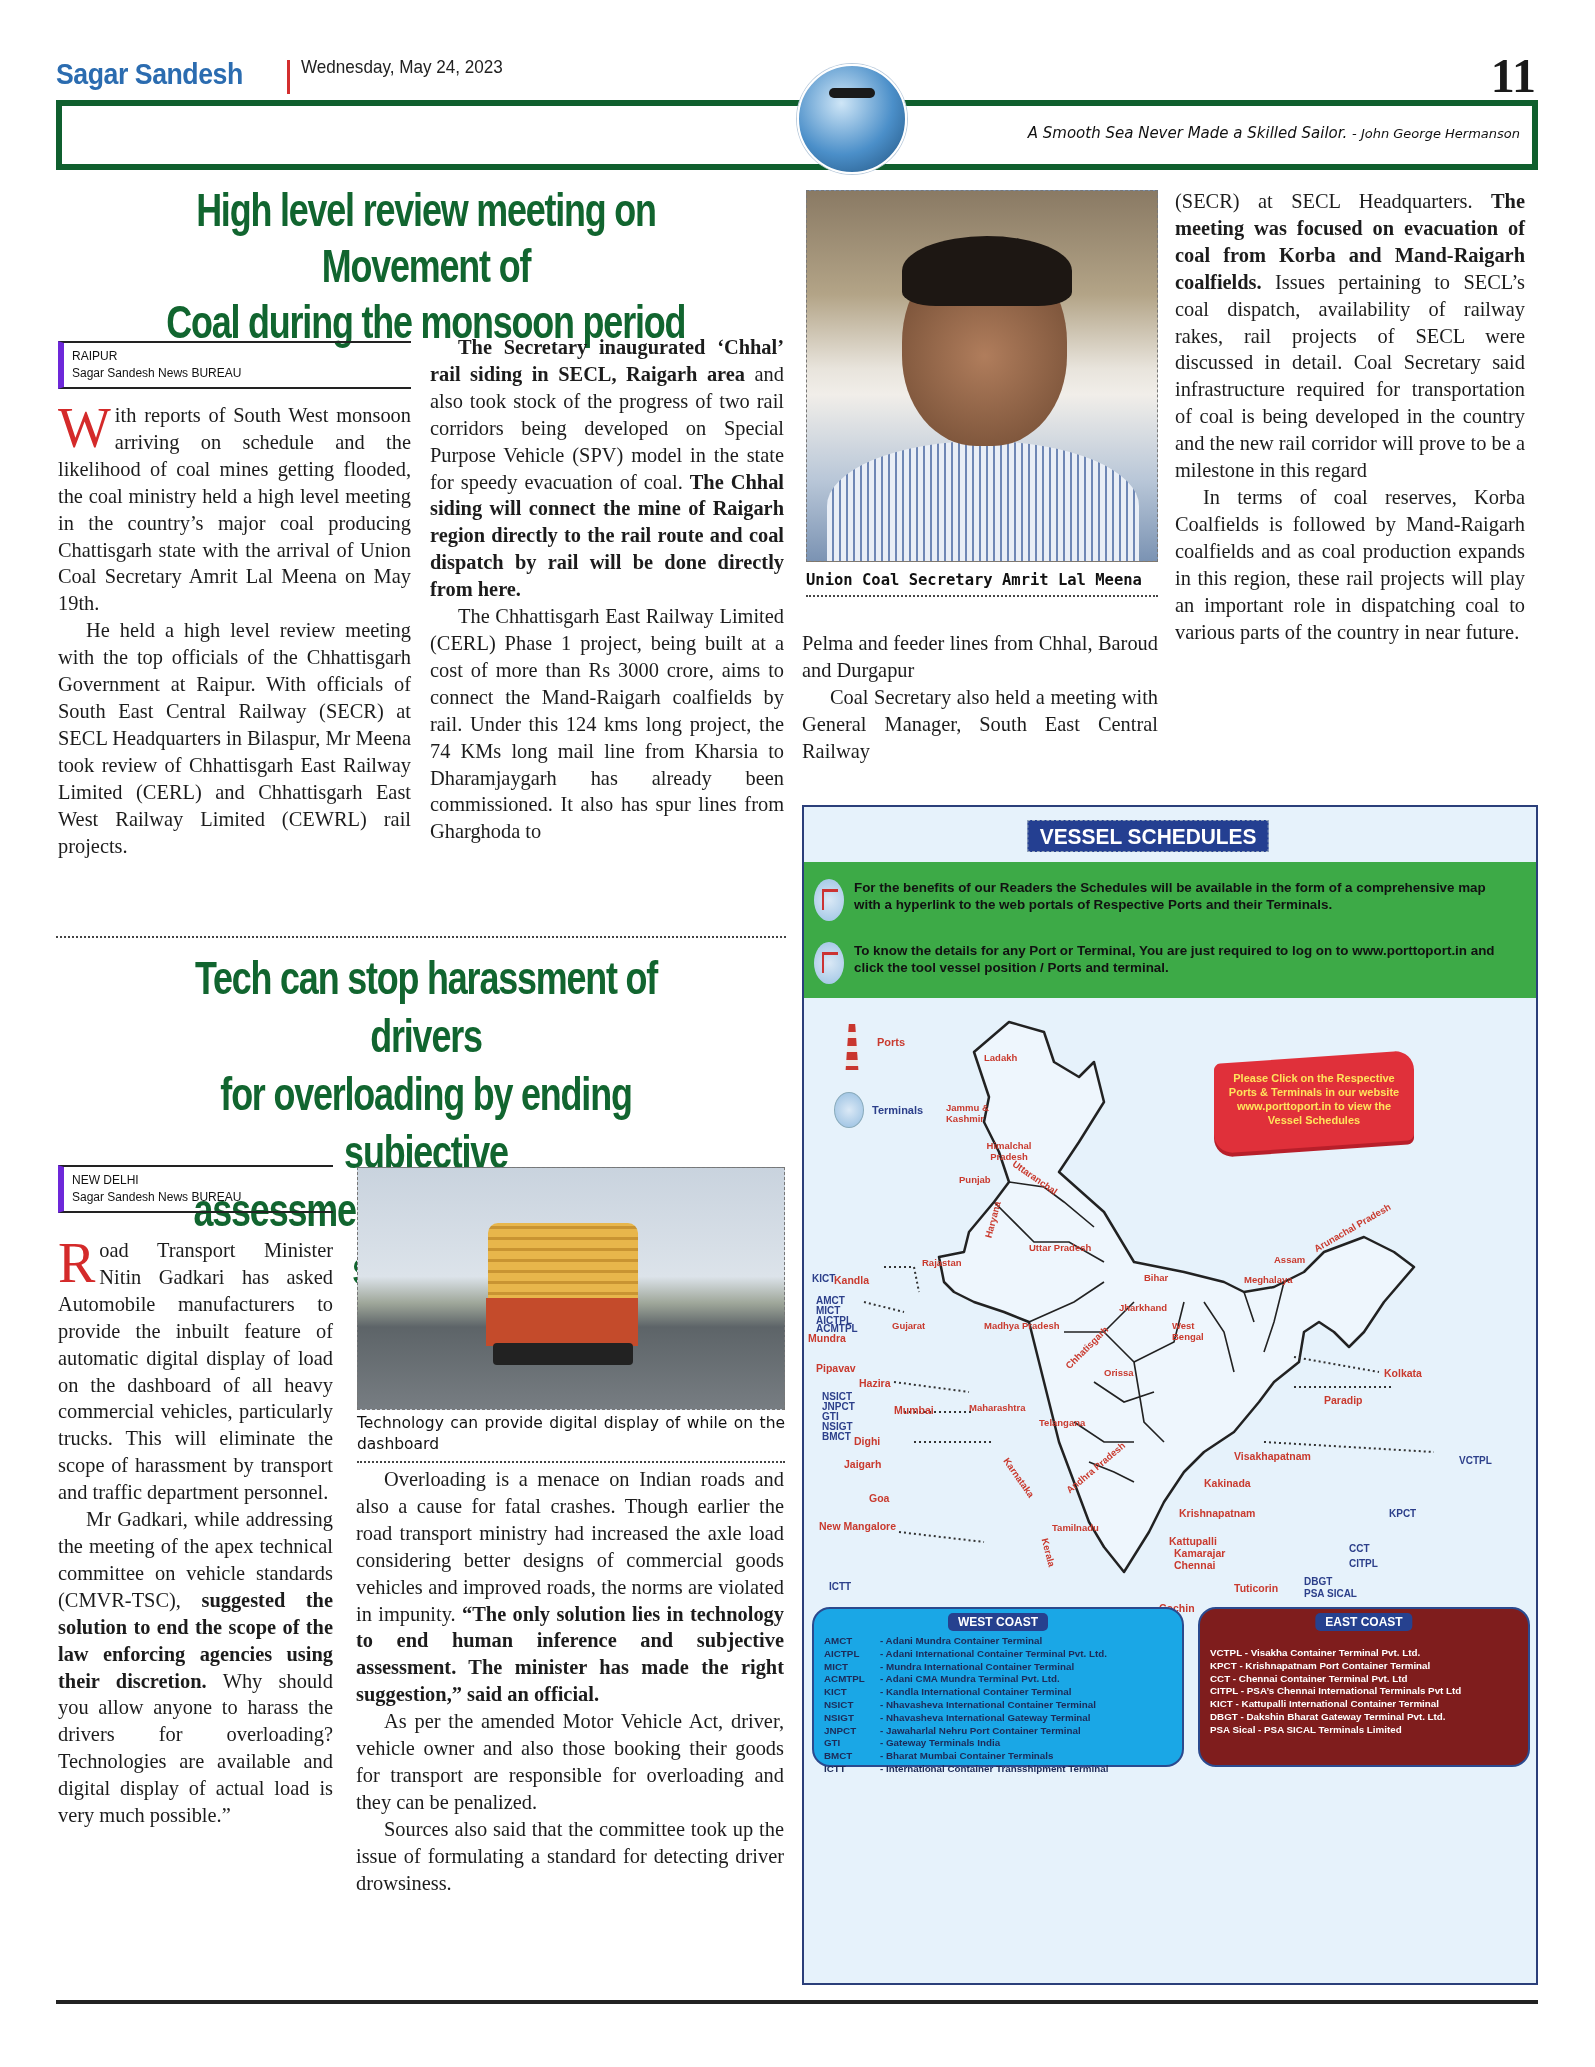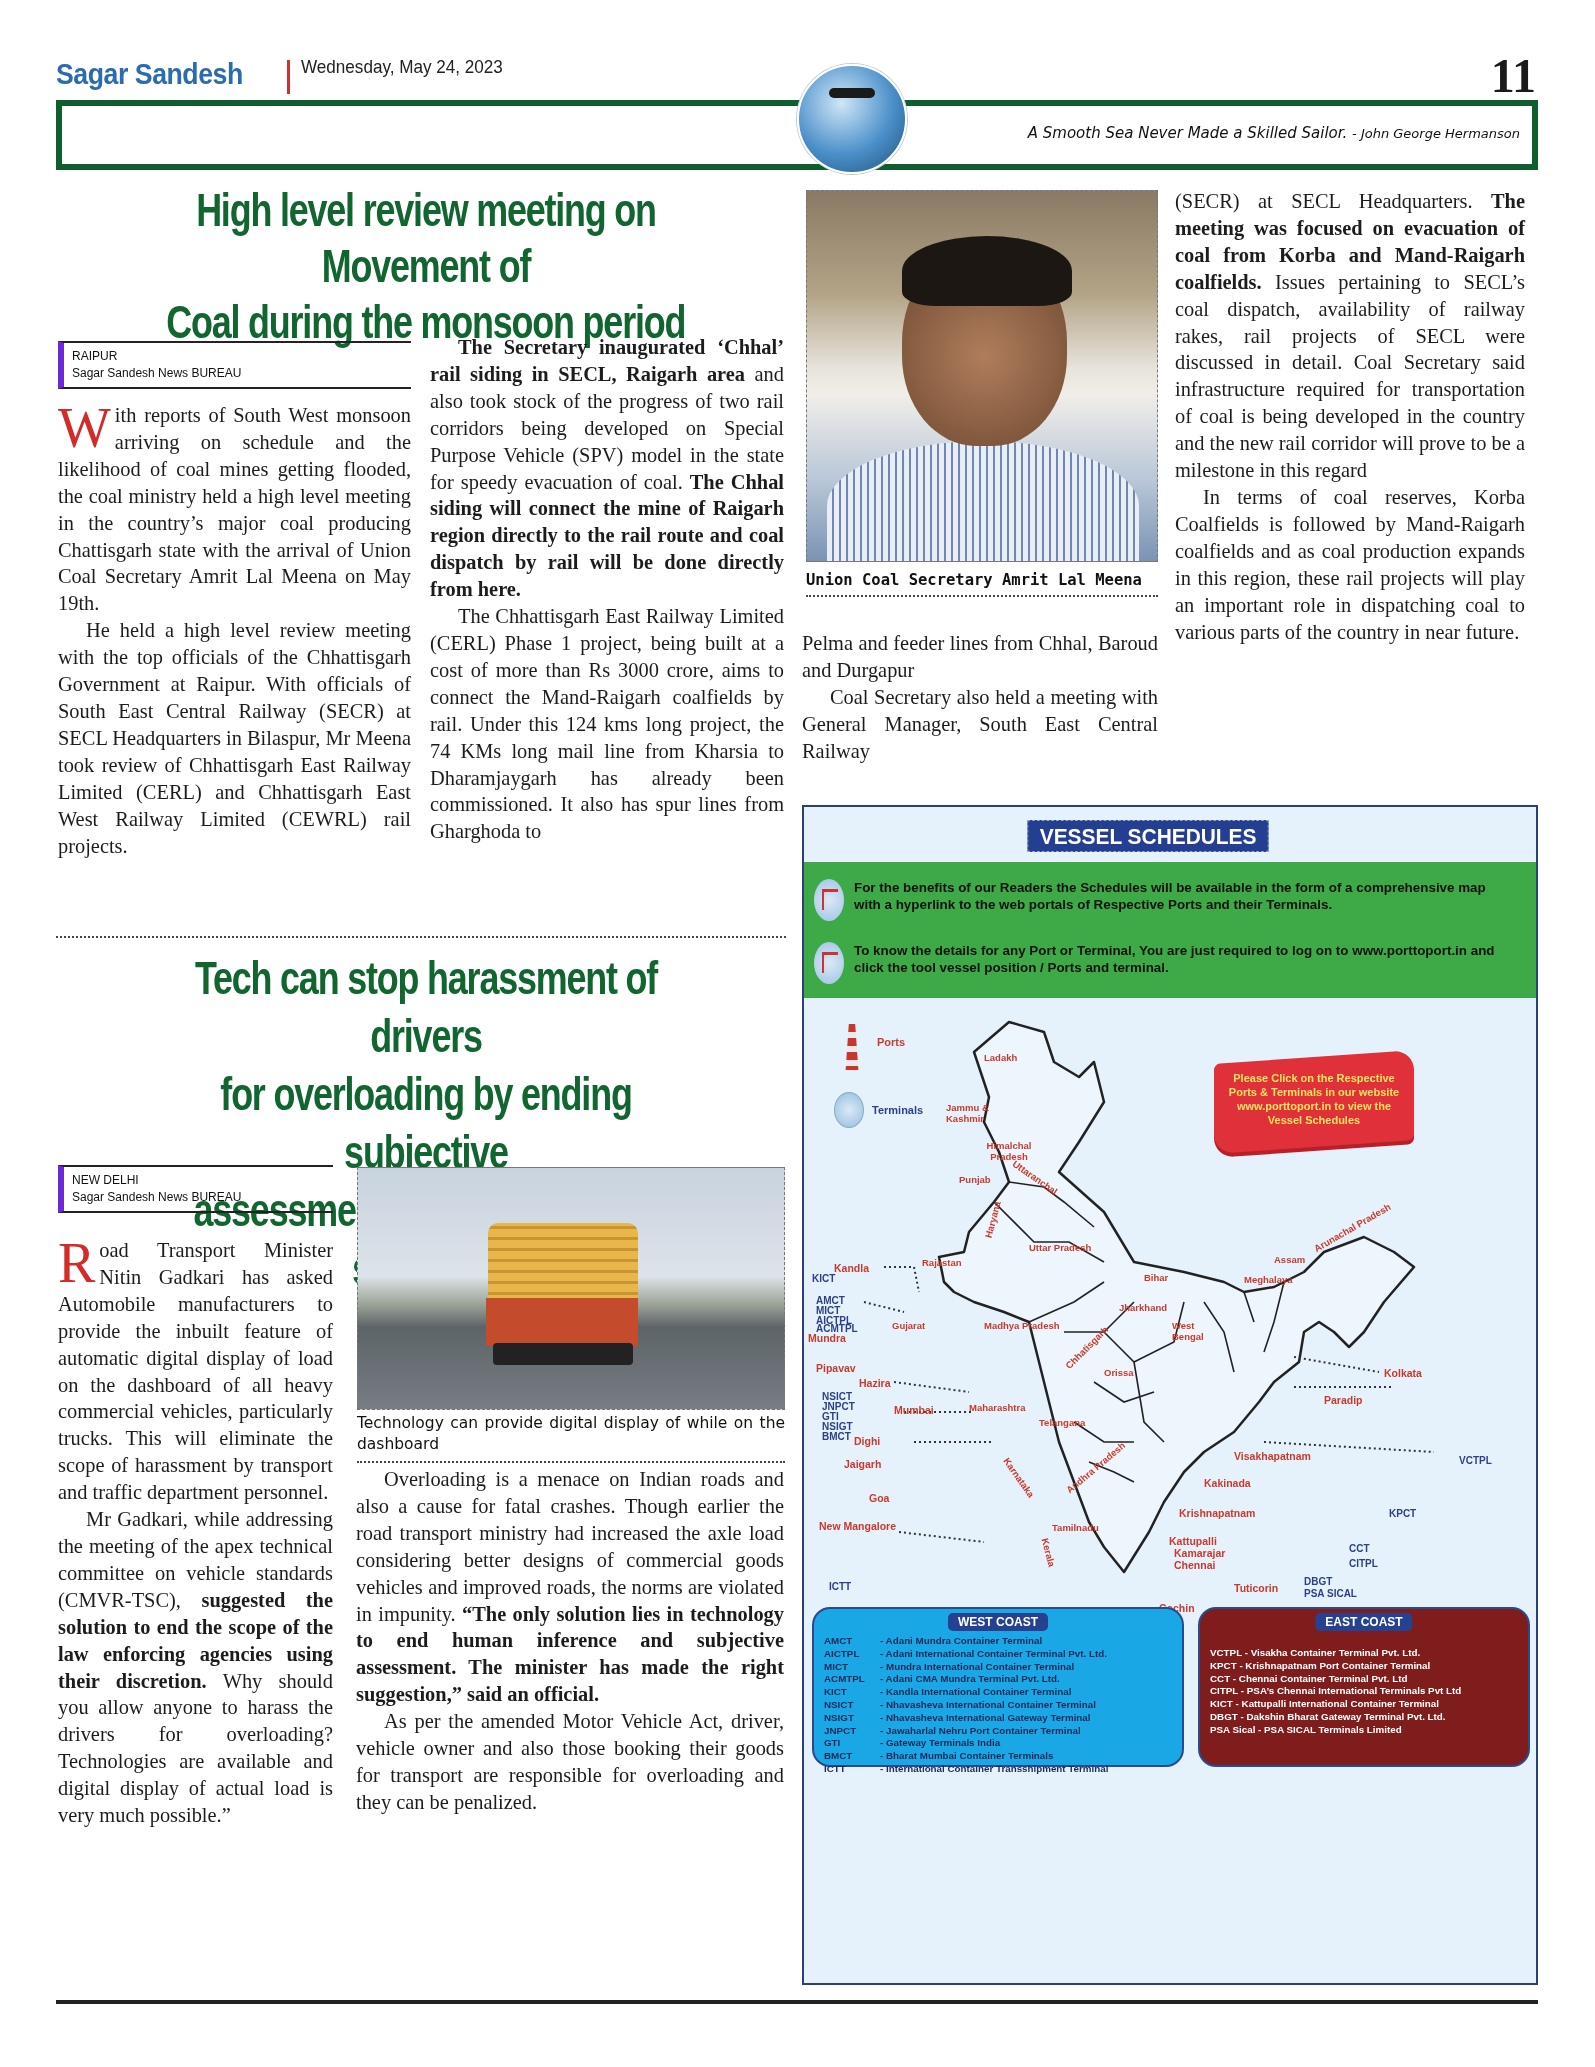--- a/index.html
+++ b/index.html
@@ -167,20 +167,21 @@
 <div class="photo2">
   <div class="load"></div>
     <div class="body"></div>
     <div class="wheels"></div>
 </div>
 <div class="caption2">Technology can provide digital display of while on the dashboard</div>
 
 <div class="col c6">
   <p><span>Overloading is a menace on Indian roads and also a cause for fatal crashes. Though earlier the road transport ministry had increased the axle load considering better designs of commercial goods vehicles and improved roads, the norms are violated in impunity. </span><b>“The only solution lies in technology to end human inference and subjective assessment. The minister has made the right suggestion,” said an official.</b></p>
   <p>As per the amended Motor Vehicle Act, driver, vehicle owner and also those booking their goods for transport are responsible for overloading and they can be penalized.</p>
+  <p>Sources also said that the committee took up the issue of formulating a standard for detecting driver drowsiness.</p>
 </div>
 
 <div class="vessel">
   <div class="vs-title">VESSEL SCHEDULES</div>
   <div class="vs-info">
     <div class="row r1">
         <div class="icon"></div>
         <div class="txt">For the benefits of our Readers the Schedules will be available in the form of a comprehensive map with a hyperlink to the web portals of Respective Ports and their Terminals.</div>
       </div>
     <div class="row r2">
@@ -233,21 +234,21 @@
     <div class="state" style="left:368px;top:318px;width:40px;white-space:normal;line-height:11px">West Bengal</div>
     <div class="state" style="left:255px;top:340px;transform:rotate(-45deg)">Chhatisgarh</div>
     <div class="state" style="left:300px;top:365px">Orissa</div>
     <div class="state" style="left:165px;top:400px">Maharashtra</div>
     <div class="state" style="left:235px;top:415px">Telangana</div>
     <div class="state" style="left:255px;top:460px;transform:rotate(-40deg)">Andhra Pradesh</div>
     <div class="state" style="left:192px;top:470px;transform:rotate(55deg)">Karnataka</div>
     <div class="state" style="left:230px;top:545px;transform:rotate(75deg)">Kerala</div>
     <div class="state" style="left:248px;top:520px">Tamilnadu</div>
 
-    <div class="port" style="left:30px;top:260px">Kandla</div>
+    <div class="port" style="left:30px;top:272px">Kandla</div>
     <div class="port" style="left:4px;top:330px">Mundra</div>
     <div class="port" style="left:12px;top:360px">Pipavav</div>
     <div class="port" style="left:55px;top:375px">Hazira</div>
     <div class="port" style="left:90px;top:402px">Mumbai</div>
     <div class="port" style="left:50px;top:433px">Dighi</div>
     <div class="port" style="left:40px;top:456px">Jaigarh</div>
     <div class="port" style="left:65px;top:490px">Goa</div>
     <div class="port" style="left:15px;top:518px">New Mangalore</div>
     <div class="port" style="left:65px;top:610px;top:605px">Cochin</div>
 

